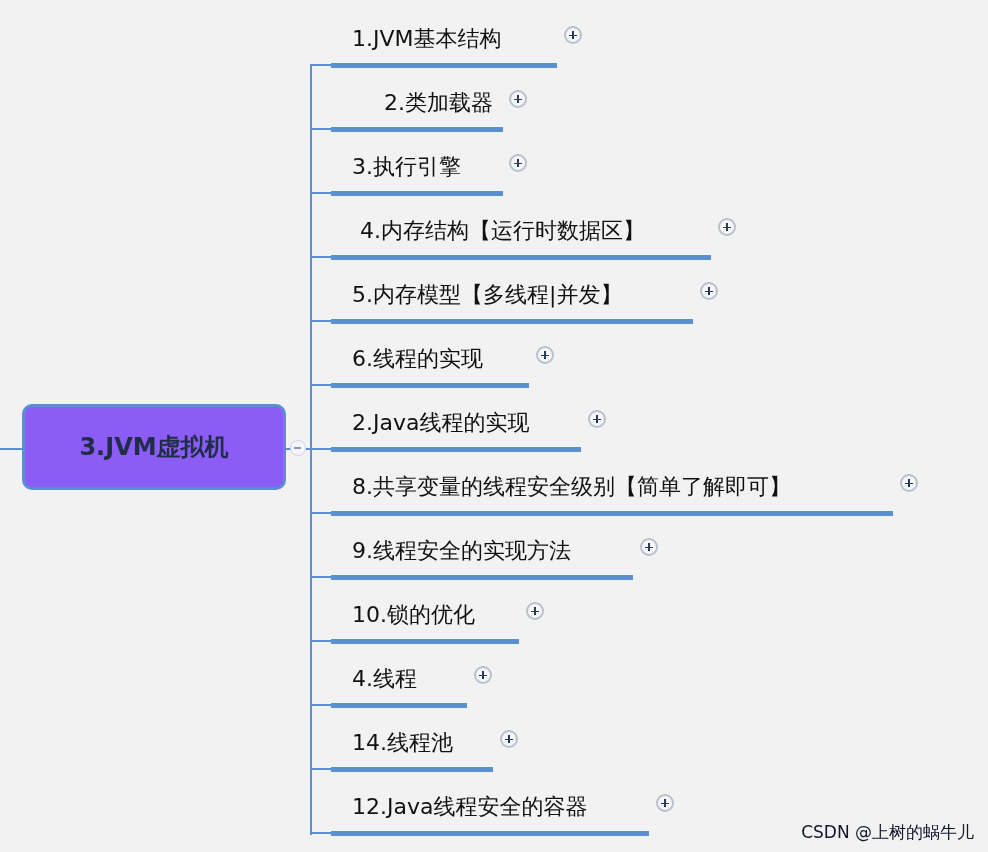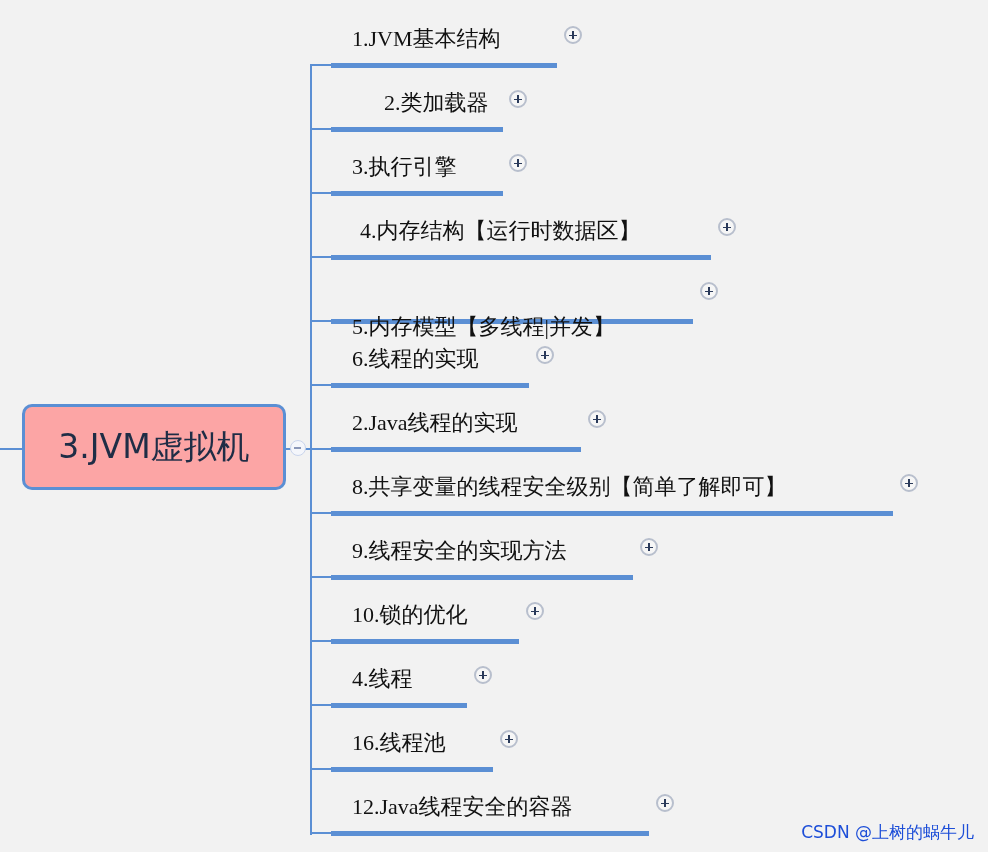--- a/index.html
+++ b/index.html
@@ -3,44 +3,44 @@
 <meta charset="utf-8">
 <style>
   html, body { margin:0; padding:0; }
   body {
     width:988px; height:852px; background:#f2f2f2; position:relative; overflow:hidden;
     font-family: "DejaVu Sans", "Liberation Sans", sans-serif;
   }
   .line { position:absolute; background:#5b8fd4; }
   .root {
     position:absolute; left:22px; top:404px; width:258px; height:80px;
-    border:3px solid #5b8fd4; border-radius:10px; background:#fca5a5;
+    border:3px solid #5b8fd4; border-radius:10px; background:#8b5cf6;
     display:flex; align-items:center; justify-content:center;
-    font-size:33px; color:#1f2d46; box-sizing:content-box;
+    font-size:24px; color:#1f2d46; box-sizing:content-box;font-weight:bold;
   }
   .collapse {
     position:absolute; left:290px; top:440px; width:16px; height:16px;
     border-radius:50%; border:1.5px solid #c9d4ec; background:#f4f6fb; box-sizing:border-box;
   }
   .collapse::after {
     content:""; position:absolute; left:3px; top:6px; width:7px; height:1.5px; background:#8a97b8;
   }
   .branch-label {
-    position:absolute; left:352px; font-size:22px; color:#111; white-space:nowrap; line-height:28px;font-family:Liberation Serif, serif;
+    position:absolute; left:352px; font-size:22px; color:#111; white-space:nowrap; line-height:28px;
   }
   .bar { position:absolute; left:331px; height:5px; background:#5b8fd4; }
   .conn { position:absolute; left:311px; width:22px; height:2px; background:#5b8fd4; }
   .plus {
     position:absolute; width:18px; height:18px; border-radius:50%;
     border:2px solid #b8bfcd; background:#f6f6f6; box-sizing:border-box;
   }
   .plus::before { content:""; position:absolute; left:3px; top:6.5px; width:8px; height:1.8px; background:#2a3a5a; }
   .plus::after { content:""; position:absolute; left:6.1px; top:3.3px; width:1.8px; height:8px; background:#2a3a5a; }
   .watermark {
-    position:absolute; right:14px; bottom:8px; font-size:17px; color:#1d4ed8; white-space:nowrap;
+    position:absolute; right:14px; bottom:8px; font-size:17px; color:#0f172a; white-space:nowrap;
   }
 </style>
 </head>
 <body>
 
 <div class="line" style="left:0;top:448px;width:24px;height:2px;"></div>
 
 <div class="root">
   <span>3.JVM虚拟机</span>
 </div>
@@ -62,21 +62,21 @@
     <div class="conn" style="top: 192px;"></div>
     <div class="bar" style="top: 191px; width: 172px;"></div>
     <div class="branch-label" style="top: 153px;">3.执行引擎</div>
     <div class="plus" style="left: 509px; top: 154px;"></div>
     <div class="conn" style="top: 256px;"></div>
     <div class="bar" style="top: 255px; width: 380px;"></div>
     <div class="branch-label" style="top: 217px; margin-left: 8px;">4.内存结构【运行时数据区】</div>
     <div class="plus" style="left: 718px; top: 218px;"></div>
     <div class="conn" style="top: 320px;"></div>
     <div class="bar" style="top: 319px; width: 362px;"></div>
-    <div class="branch-label" style="top: 281px; margin-top: 32px;">5.内存模型【多线程|并发】</div>
+    <div class="branch-label" style="top: 281px;">5.内存模型【多线程|并发】</div>
     <div class="plus" style="left: 700px; top: 282px;"></div>
     <div class="conn" style="top: 384px;"></div>
     <div class="bar" style="top: 383px; width: 198px;"></div>
     <div class="branch-label" style="top: 345px;">6.线程的实现</div>
     <div class="plus" style="left: 536px; top: 346px;"></div>
     <div class="conn" style="top: 448px;"></div>
     <div class="bar" style="top: 447px; width: 250px;"></div>
     <div class="branch-label" style="top: 409px;">2.Java线程的实现</div>
     <div class="plus" style="left: 588px; top: 410px;"></div>
     <div class="conn" style="top: 512px;"></div>
@@ -90,21 +90,21 @@
     <div class="conn" style="top: 640px;"></div>
     <div class="bar" style="top: 639px; width: 188px;"></div>
     <div class="branch-label" style="top: 601px;">10.锁的优化</div>
     <div class="plus" style="left: 526px; top: 602px;"></div>
     <div class="conn" style="top: 704px;"></div>
     <div class="bar" style="top: 703px; width: 136px;"></div>
     <div class="branch-label" style="top: 665px;">4.线程</div>
     <div class="plus" style="left: 474px; top: 666px;"></div>
     <div class="conn" style="top: 768px;"></div>
     <div class="bar" style="top: 767px; width: 162px;"></div>
-    <div class="branch-label" style="top: 729px;">16.线程池</div>
+    <div class="branch-label" style="top: 729px;">14.线程池</div>
     <div class="plus" style="left: 500px; top: 730px;"></div>
     <div class="conn" style="top: 832px;"></div>
     <div class="bar" style="top: 831px; width: 318px;"></div>
     <div class="branch-label" style="top: 793px;">12.Java线程安全的容器</div>
     <div class="plus" style="left: 656px; top: 794px;"></div>
   </div>
 
 <div class="watermark">CSDN @上树的蜗牛儿</div>
 
 </body></html>

